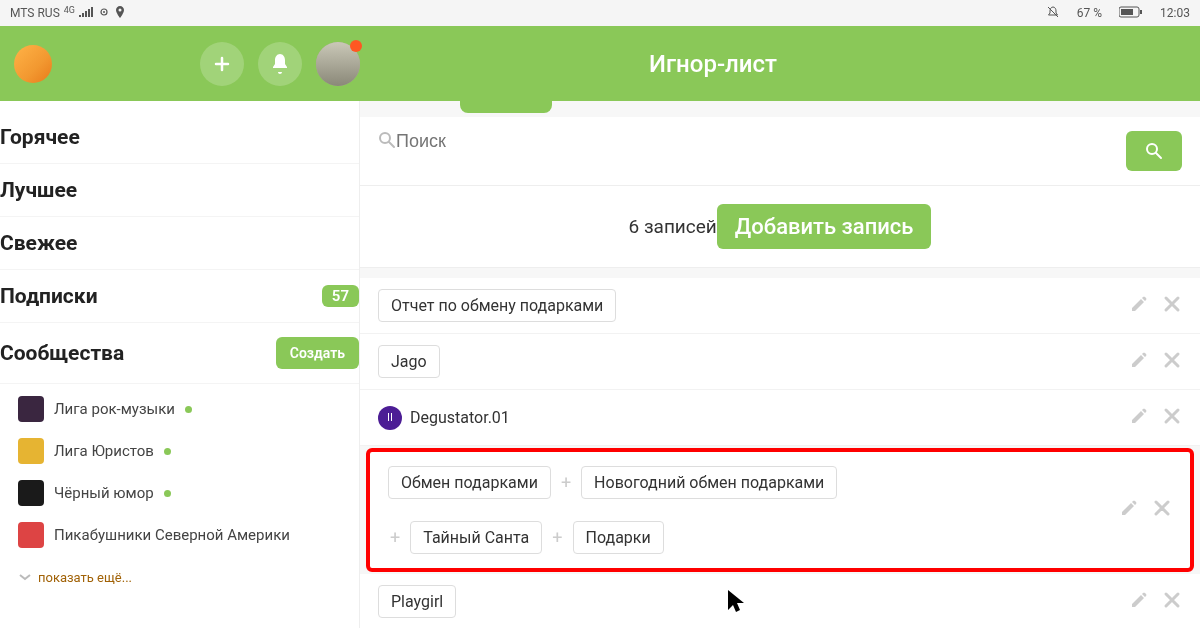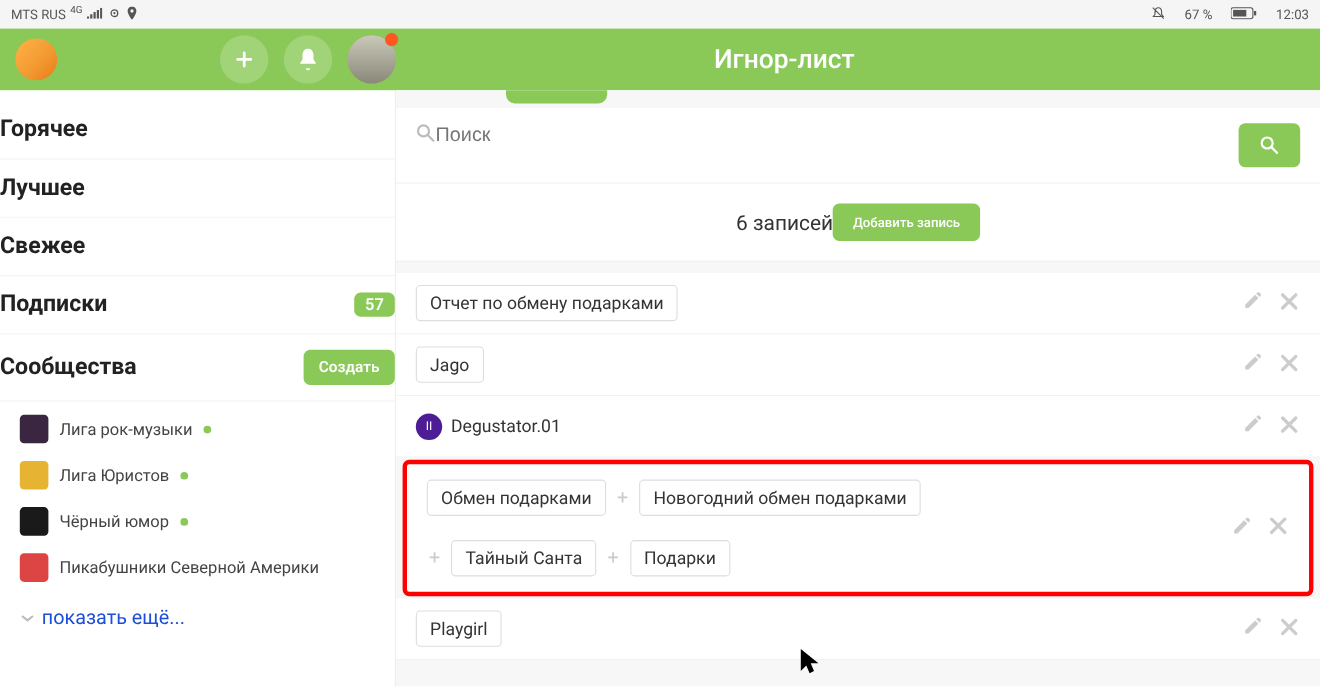--- a/index.html
+++ b/index.html
@@ -17,21 +17,21 @@
     display: flex;
     align-items: center;
     padding: 0 10px;
     font-size: 12px;
     color: #555;
     justify-content: space-between;
   }
   .status-left, .status-right { display: flex; align-items: center; gap: 17px; }
   .status-left { gap: 4px; }
   .header-bar {
-    height: 56px;
+    height: 75px;
     background: #8ac858;
     display: flex;
     align-items: center;
     padding: 0 14px;
     position: relative;
   }
   .header-left { display: flex; align-items: center; gap: 14px; width: 346px; }
   .logo-circle {
     width: 38px; height: 38px; border-radius: 50%;
     background: linear-gradient(135deg, #ffb347 0%, #f29830 60%, #e87a1a 100%);
@@ -85,21 +85,21 @@
   .community-item {
     display: flex; align-items: center; gap: 10px;
     padding: 8px 18px; font-size: 15px; color: #444;
   }
   .comm-thumb {
     width: 26px; height: 26px; border-radius: 4px; background: #777;
     flex-shrink: 0;
   }
   .dot-green { width: 7px; height: 7px; background: #8ac858; border-radius: 50%; }
   .show-more {
-    padding: 10px 18px; color: #1d4ed8; font-size: 18px;
+    padding: 10px 18px; color: #a16207; font-size: 13px;
     display: flex; align-items: center; gap: 6px;
   }
 
   .main { flex: 1; background: #f7f7f7; padding: 0; position: relative; }
   .tab-active {
     width: 92px; height: 12px; background: #8ac858;
     border-radius: 0 0 8px 8px; margin-left: 100px;
   }
   .search-row {
     background: #fff; margin: 4px 0 0 0; padding: 14px 18px;
@@ -115,21 +115,21 @@
     display: flex; align-items: center; justify-content: center; color: #fff;
   }
   .count-row {
     background: #fff; padding: 18px; display: flex; align-items: center;
     justify-content: center; border-bottom: 1px solid #eee;
     margin-bottom: 10px;
   }
   .count-text { font-size: 19px; color: #333; }
   .add-btn {
     background: #8ac858; color: #fff; padding: 10px 18px;
-    border-radius: 6px; font-size: 12px; font-weight: 500;
+    border-radius: 6px; font-size: 22px; font-weight: 500;
   }
   .entry-row {
     background: #fff; padding: 10px 18px; margin-bottom: 0;
     display: flex; align-items: center; border-bottom: 1px solid #f2f2f2;
     position: relative; min-height: 56px;
   }
   .entry-row .tags { flex: 1; display: flex; flex-wrap: wrap; gap: 8px; align-items: center; }
   .tag {
     border: 1px solid #ddd; border-radius: 4px; padding: 6px 12px;
     font-size: 16px; color: #333; background: #fff;

